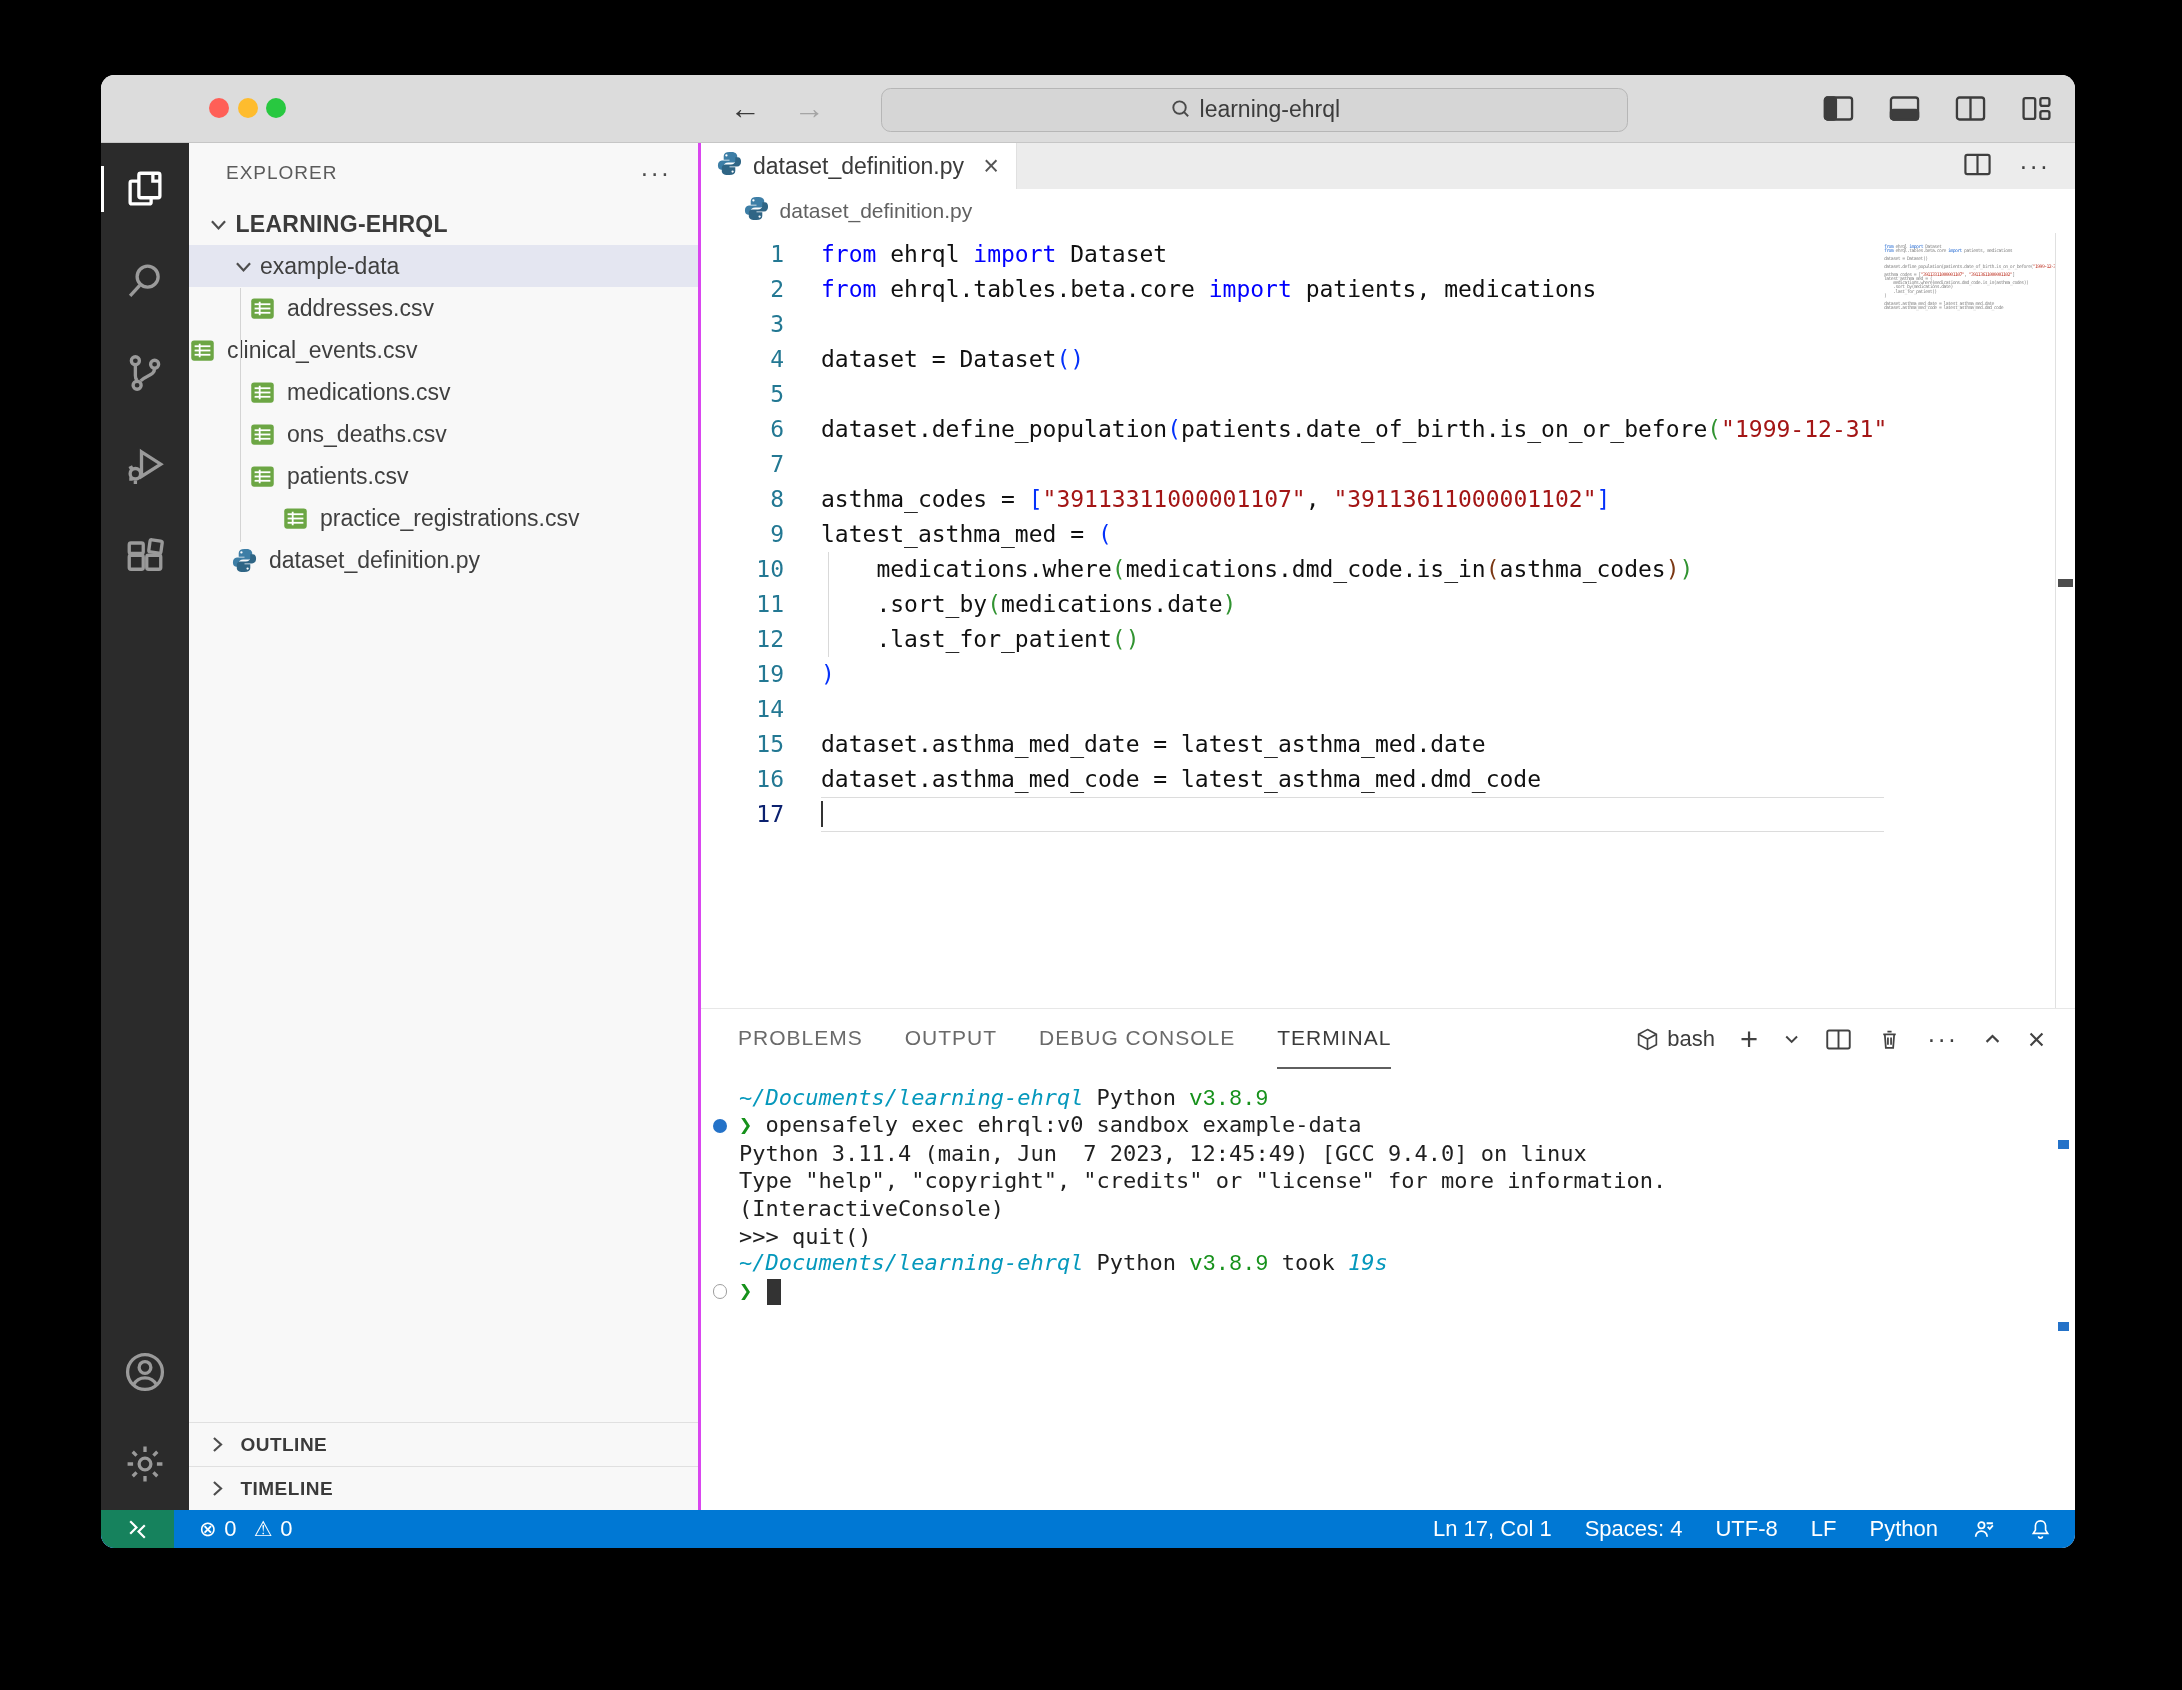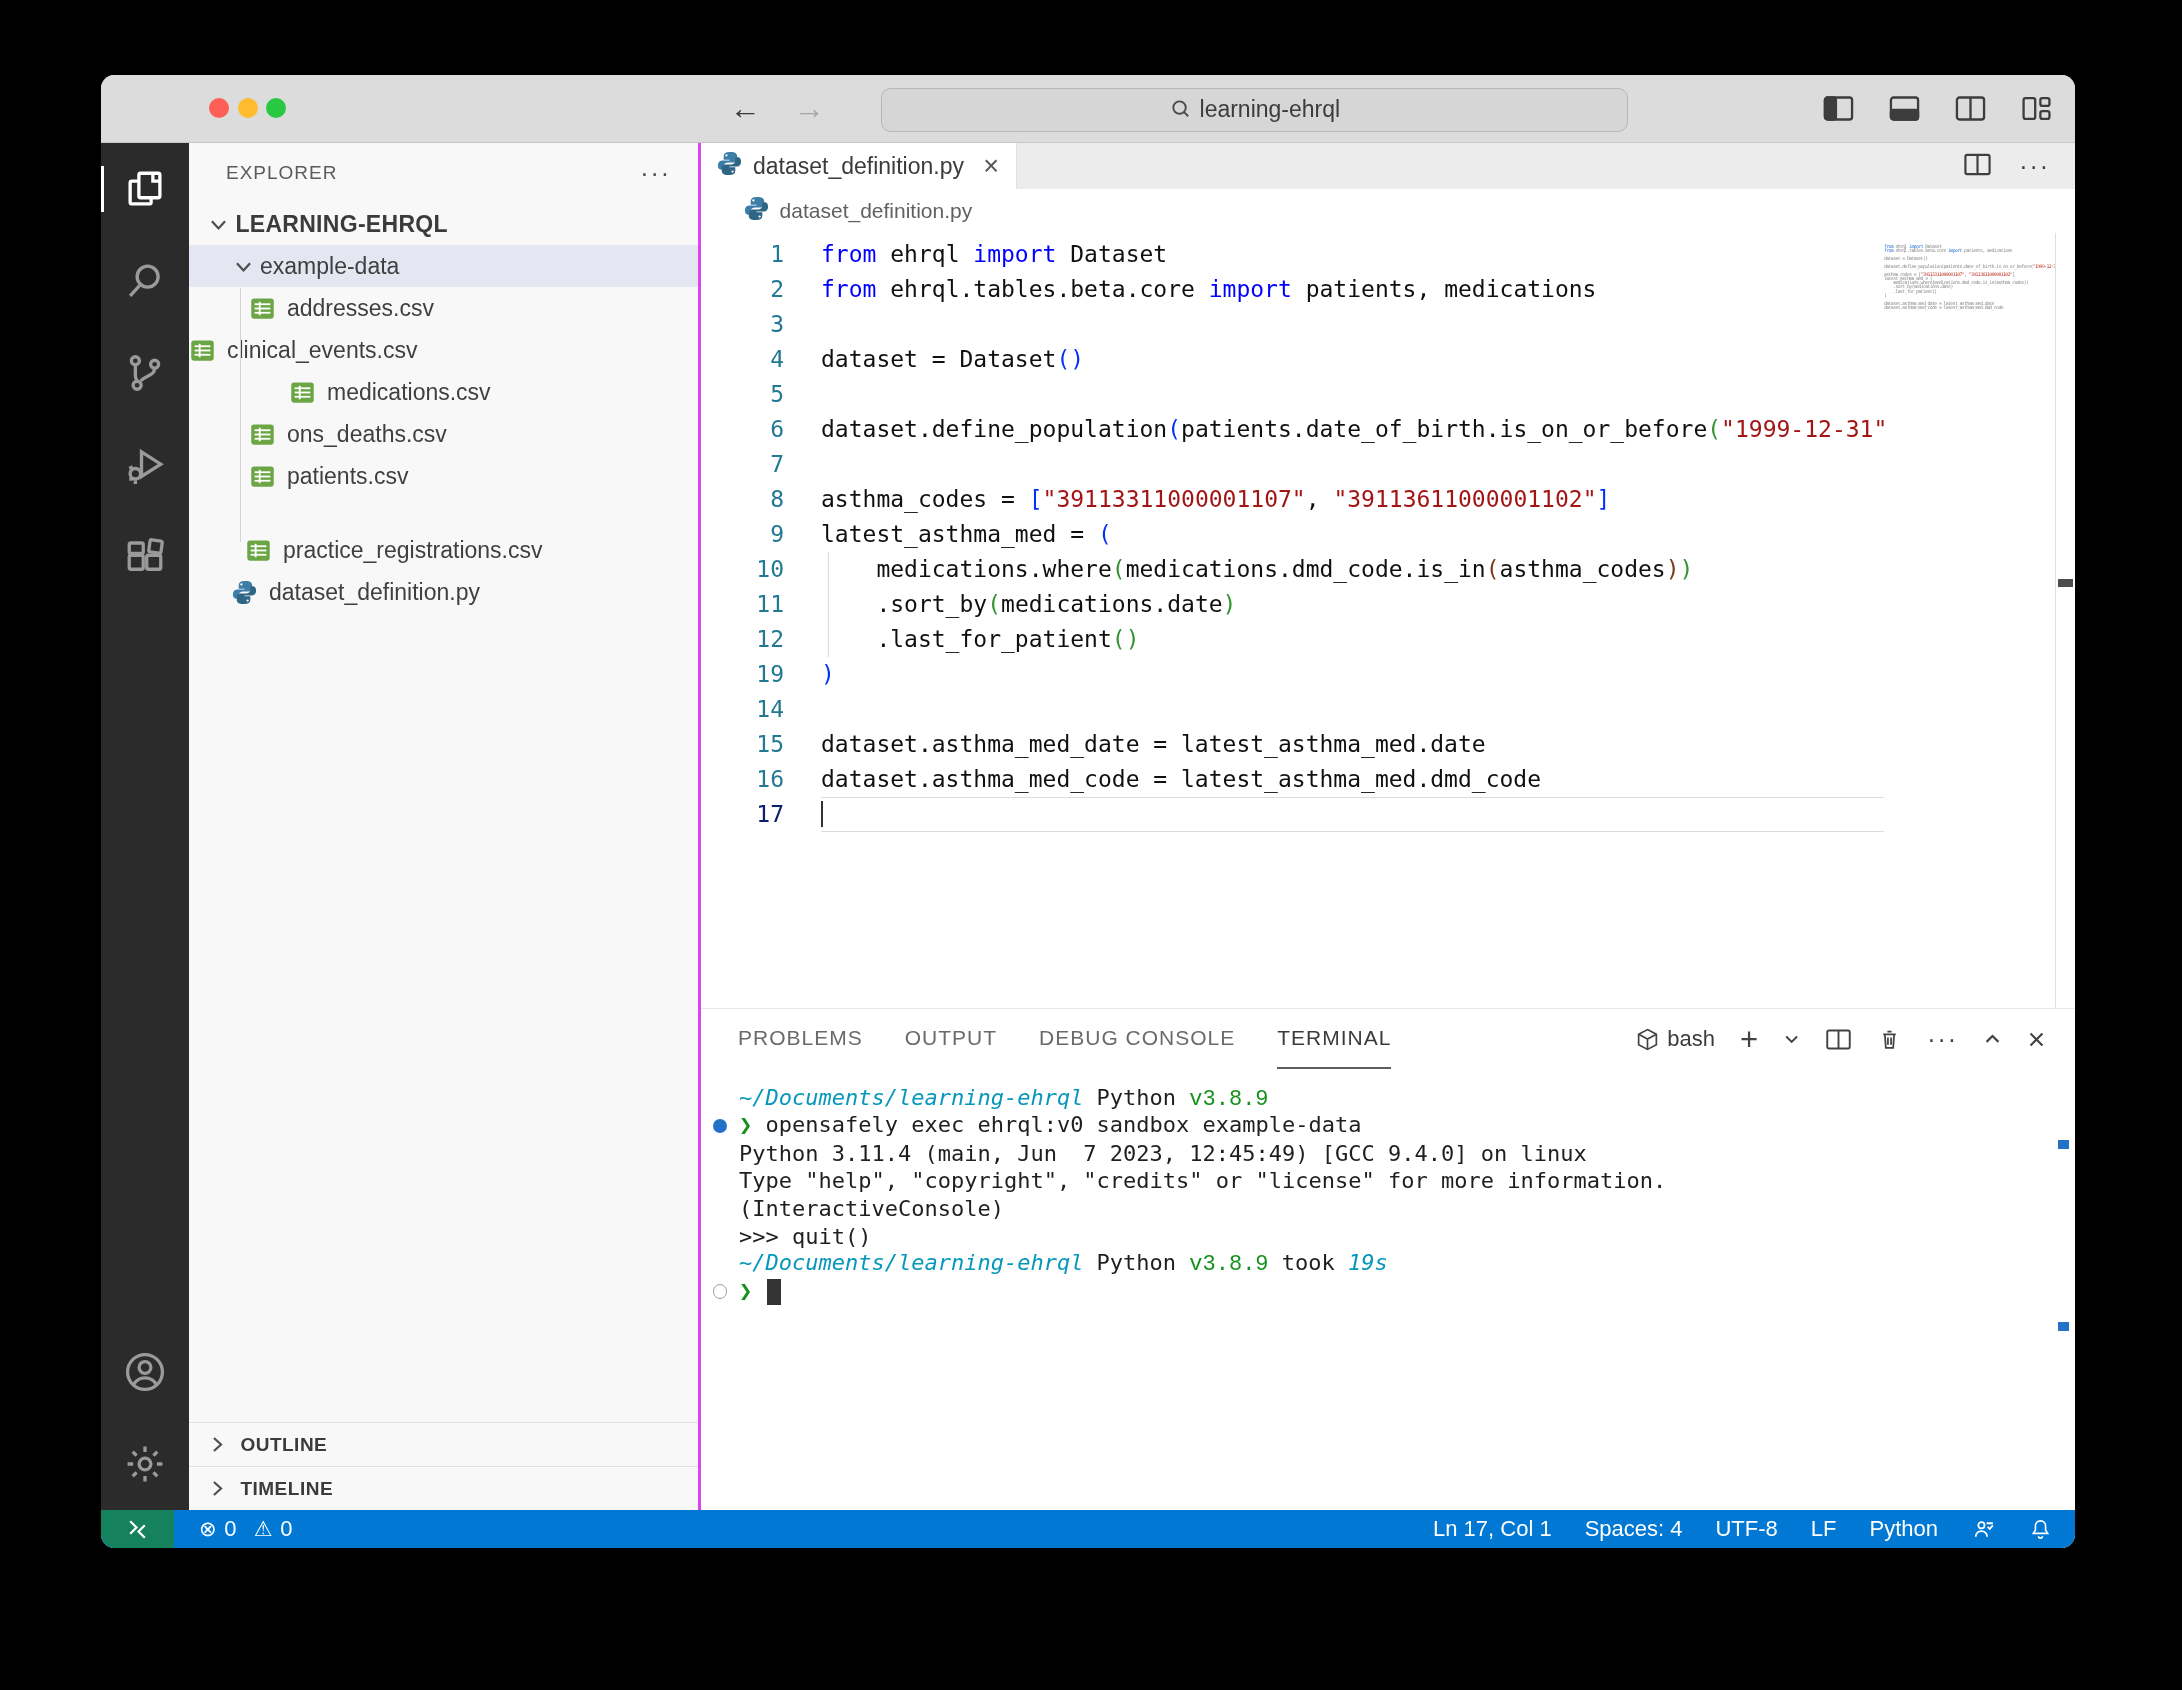--- a/index.html
+++ b/index.html
@@ -273,21 +273,21 @@
                   <g stroke="#ffffff" stroke-width="1.6">
                     <line x1="5" y1="8.2" x2="19" y2="8.2"></line>
                     <line x1="5" y1="12" x2="19" y2="12"></line>
                     <line x1="5" y1="15.8" x2="19" y2="15.8"></line>
                     <line x1="9.5" y1="6" x2="9.5" y2="18"></line>
                   </g>
                 </svg>
               </span>
               <span class="tree-label">clinical_events.csv</span>
             </div>
-            <div class="tree-row" style="padding-left: 60px; margin-left: 40px;">
+            <div class="tree-row" style="padding-left: 60px;">
               <span class="tree-ico">
                 <svg width="27" height="27" viewBox="0 0 24 24">
                   <rect x="2" y="3" width="20" height="18" rx="2.5" fill="#6ca644"></rect>
                   <g stroke="#ffffff" stroke-width="1.6">
                     <line x1="5" y1="8.2" x2="19" y2="8.2"></line>
                     <line x1="5" y1="12" x2="19" y2="12"></line>
                     <line x1="5" y1="15.8" x2="19" y2="15.8"></line>
                     <line x1="9.5" y1="6" x2="9.5" y2="18"></line>
                   </g>
                 </svg>
@@ -315,21 +315,21 @@
                   <g stroke="#ffffff" stroke-width="1.6">
                     <line x1="5" y1="8.2" x2="19" y2="8.2"></line>
                     <line x1="5" y1="12" x2="19" y2="12"></line>
                     <line x1="5" y1="15.8" x2="19" y2="15.8"></line>
                     <line x1="9.5" y1="6" x2="9.5" y2="18"></line>
                   </g>
                 </svg>
               </span>
               <span class="tree-label">patients.csv</span>
             </div>
-            <div class="tree-row" style="padding-left: 56px; margin-top: 32px;">
+            <div class="tree-row" style="padding-left: 93px;">
               <span class="tree-ico">
                 <svg width="27" height="27" viewBox="0 0 24 24">
                   <rect x="2" y="3" width="20" height="18" rx="2.5" fill="#6ca644"></rect>
                   <g stroke="#ffffff" stroke-width="1.6">
                     <line x1="5" y1="8.2" x2="19" y2="8.2"></line>
                     <line x1="5" y1="12" x2="19" y2="12"></line>
                     <line x1="5" y1="15.8" x2="19" y2="15.8"></line>
                     <line x1="9.5" y1="6" x2="9.5" y2="18"></line>
                   </g>
                 </svg>

